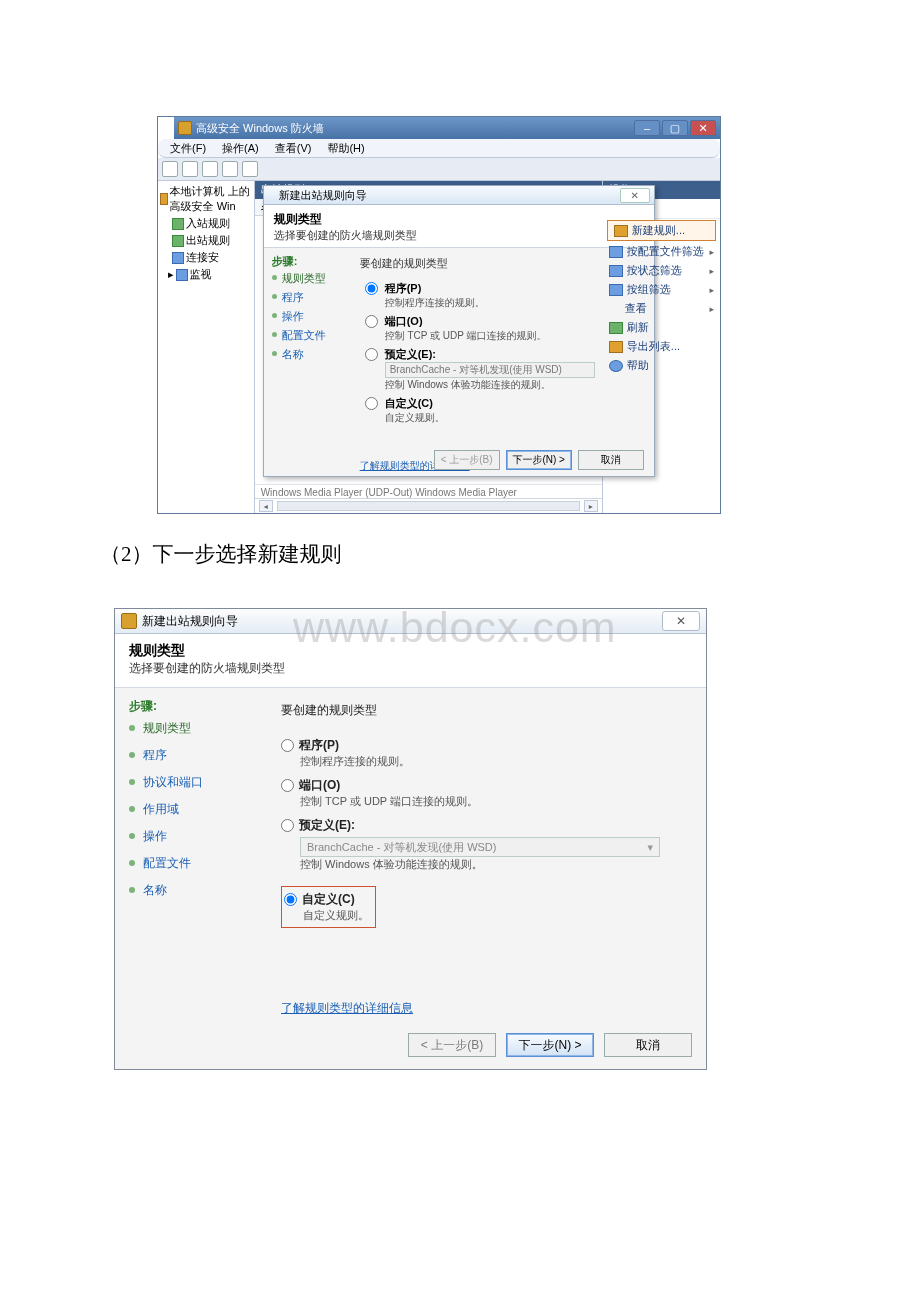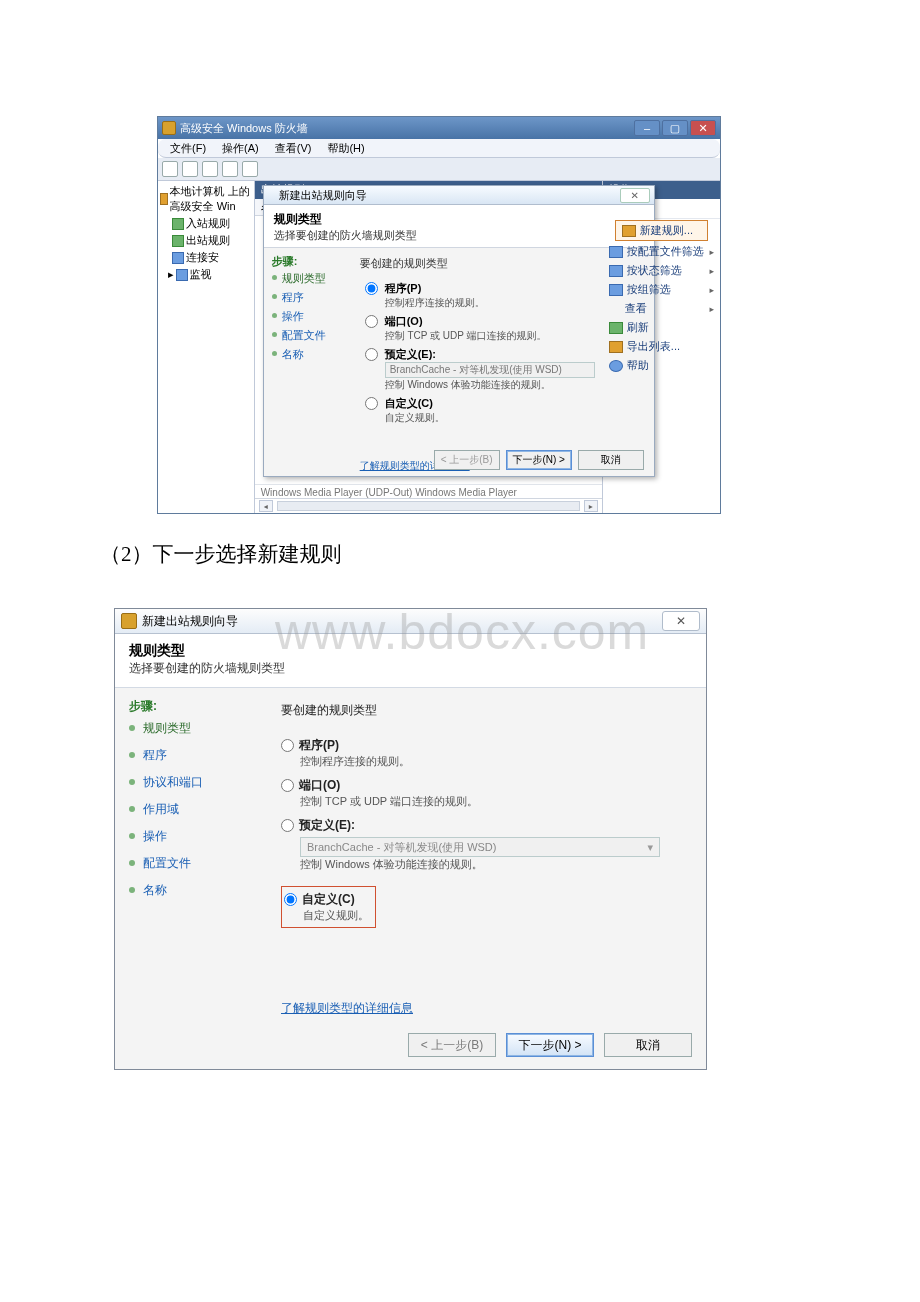--- a/index.html
+++ b/index.html
@@ -1,20 +1,20 @@
 <!DOCTYPE html>
 <html><head>
 <meta charset="utf-8">
 <style>
   body { margin:0; background:#fff; font-family:"Microsoft YaHei","SimSun",Tahoma,Arial,sans-serif; font-size:12px; color:#000; }
   .page { width:920px; margin:0 auto; padding:0 0 40px 0; box-sizing:border-box;}
   .caption { font-size:21px; padding:26px 0 22px 100px; font-family:"SimSun",serif;}
   
   .sc1-wrap { width:562px; margin:116px 0 0 157px; border:1px solid #5f7b9c; position:relative; background:#fff;}
-  .sc1-title { height:22px; background:linear-gradient(#6d96c8,#4873a6); color:#fff; display:flex; align-items:center; padding:0 4px; font-size:11px;}
+  .sc1-title { height:22px; background:linear-gradient(#6d96c8,#4873a6); color:#fff; display:flex; align-items:center; padding:0 4px; font-size:11px;margin-left:16px;}
   .sc1-title .shield { width:12px; height:12px; background:#d8a12d; border:1px solid #9a6e15; margin-right:4px; border-radius:2px;}
   .sc1-title .spacer { flex:1;}
   .winbtn { width:24px; height:14px; margin-left:2px; display:flex; align-items:center; justify-content:center; color:#fff; background:#6590c6; border:1px solid #4e70a0; border-radius:2px;}
   .winbtn.close{ background:#c75050;}
   .sc1-menu { height:18px; background:#f1f4fa; border-bottom:1px solid #c0c9d9; display:flex; align-items:center; font-size:11px; padding-left:4px;border-radius:8px;}
   .sc1-menu span{ padding:0 8px;}
   .sc1-toolbar{ height:22px; background:#e7ecf4; border-bottom:1px solid #c0c9d9; display:flex; align-items:center; padding-left:4px; gap:4px;}
   .tbico{ width:14px; height:14px; border:1px solid #9aa; background:#fff; border-radius:2px;}
   .sc1-body{ display:flex; height:332px;}
   .sc1-tree{ width:102px; border-right:1px solid #c0c9d9; font-size:11px; padding:2px 2px; box-sizing:border-box; overflow:hidden;}
@@ -24,21 +24,21 @@
   .tree-ico.c{ background:#6b9de0; border-color:#3a6ab0;}
   .sc1-mid{ flex:1; display:flex; flex-direction:column; position:relative;}
   .mid-head{ height:16px; background:#3d5f8c; color:#fff; font-size:11px; padding:1px 6px;}
   .mid-cols{ height:16px; border-bottom:1px solid #d0d6e0; display:flex; font-size:11px; background:#f4f6fa;}
   .mid-cols span{ border-right:1px solid #d0d6e0; padding:1px 6px; box-sizing:border-box;}
   .sc1-actions{ width:124px; border-left:1px solid #c0c9d9; font-size:11px; background:#fff;}
   .act-head{ height:16px; background:#3d5f8c; color:#fff; padding:1px 6px;}
   .act-sub{ padding:2px 6px; color:#333; border-bottom:1px solid #e4e8ef;}
   .act-item{ display:flex; align-items:center; padding:2px 6px; gap:4px; color:#1a3e7a; position:relative;}
   .act-ico{ width:12px; height:10px; background:#e0a030; border:1px solid #a07020;}
-  .act-item.hl{ border:1px solid #d08030; background:#fff5e8; margin:1px 12px;}
+  .act-item.hl{ border:1px solid #d08030; background:#fff5e8; margin:1px 4px;}
   .arr{ margin-left:auto; font-size:9px; color:#666;}
   
   .wiz1{ position:absolute; left:8px; top:4px; width:390px; height:290px; background:#f4f4f4; border:1px solid #9aaabf; box-shadow:2px 2px 5px rgba(0,0,0,.3);}
   .wiz1-title{ height:18px; background:linear-gradient(#f7fbff,#d9e6f4); border-bottom:1px solid #b0bdce; display:flex; align-items:center; padding:0 4px; font-size:11px;}
   .wiz1-title .shield{ width:11px; height:11px;}
   .wiz1-title .x{ margin-left:auto; width:28px; height:13px; background:#fff; border:1px solid #acb; border-radius:2px; display:flex; align-items:center; justify-content:center; font-size:10px; color:#666;}
   .wiz1-head{ padding:6px 10px 4px 10px; background:#fff; border-bottom:1px solid #d0d6e0;}
   .wiz1-head .t{ font-weight:bold; font-size:12px;}
   .wiz1-head .s{ font-size:11px; color:#333;}
   .wiz1-body{ display:flex; height:220px;}
@@ -83,21 +83,21 @@
   .predef2{ width:360px; height:20px; border:1px solid #bcc; background:#f0f0f0; color:#888; font-size:11px; padding:0 6px; margin:3px 0 0 19px; box-sizing:border-box; display:flex; align-items:center; position:relative;}
   .predef2::after{ content:'▾'; position:absolute; right:6px; color:#999;}
   .custbox{ border:1px solid #d05030; padding:4px 6px 4px 2px; display:inline-block; margin-top:6px;}
   .lnk3{ color:#1a5fb4; text-decoration:underline; font-size:12px; margin-top:72px; display:inline-block;}
   .wiz2-btns{ display:flex; justify-content:flex-end; gap:10px; padding:8px 14px 12px 0;}
   .wbtn2{ width:86px; height:22px; border:1px solid #9aa; background:#f0f0f0; font-size:12px; display:flex; align-items:center; justify-content:center;}
   .wbtn2.def{ background:linear-gradient(#f8fbff,#d2e3f6); border-color:#5a8fd6; box-shadow:0 0 0 1px #8fb6e4 inset;}
   .wbtn2.dis{ color:#7a7a7a;}
   
   .wm{ position:relative;}
-  .wm-text{ position:absolute; left:160px; top:-6px; font-size:50px; color:rgba(150,150,150,.35); letter-spacing:1px; font-family:Arial,sans-serif; pointer-events:none;}
+  .wm-text{ position:absolute; left:178px; top:-6px; font-size:43px; color:rgba(150,150,150,.35); letter-spacing:1px; font-family:Arial,sans-serif; pointer-events:none;}
   
   .mid-bottom{ position:absolute; bottom:0; left:0; right:0; font-size:10px; color:#777;}
   .mid-bottom .r{ display:flex; gap:8px; padding:0 6px; border-top:1px solid #e0e4ea; height:13px; align-items:flex-end;}
   .mid-scroll{ height:14px; border-top:1px solid #d0d6e0; display:flex; align-items:center; padding:0 4px; gap:4px;}
   .mid-scroll .bar{ flex:1; height:8px; background:#e8ecf2; border:1px solid #c8d0dc;}
   .mid-scroll .ar{ width:12px; height:10px; border:1px solid #c0c9d9; background:#f0f3f8; font-size:8px; display:flex; align-items:center; justify-content:center; color:#666;}
 </style>
 </head>
 <body>
 <div class="page">

